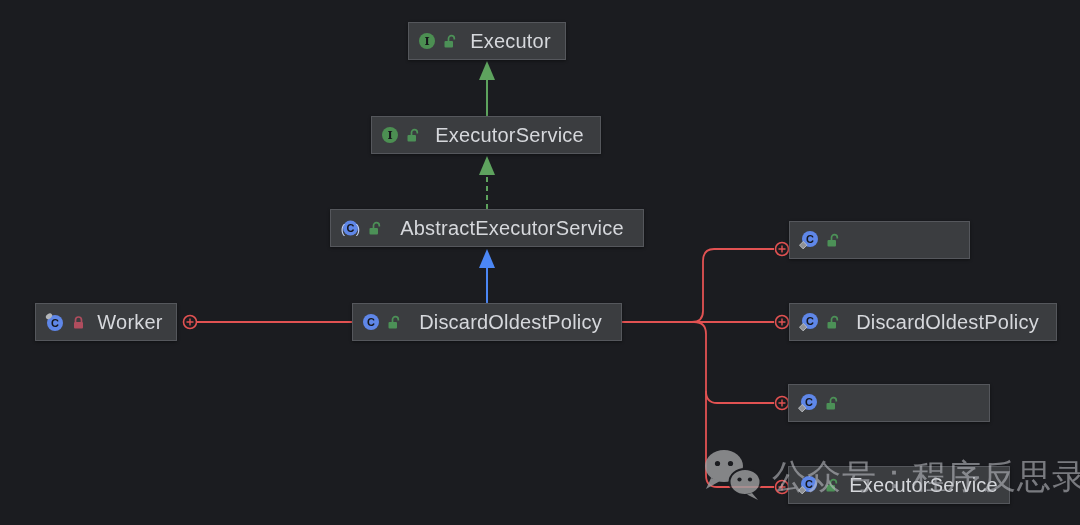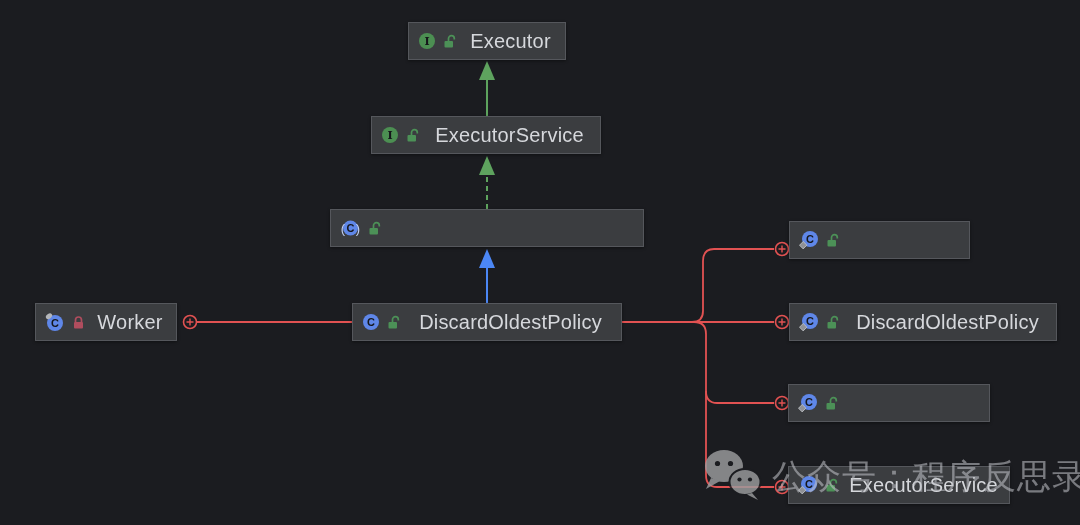--- a/index.html
+++ b/index.html
@@ -119,20 +119,21 @@
           <text x="3" y="13.5" text-anchor="middle" font-size="13" fill="#c2d1f6">(</text>
           <text x="18" y="13.5" text-anchor="middle" font-size="13" fill="#c2d1f6">)</text>
         </svg>
     </span>
     <span class="mod-icon">
       <svg width="14" height="15" viewBox="0 0 14 15">
           <path d="M5.5 7 V4.6 A2.9 2.9 0 0 1 11.3 4.6 V5.6" fill="none" stroke="#4c9157" stroke-width="1.7"></path>
           <rect x="1.5" y="7" width="8.5" height="6.5" rx="1" fill="#4c9157"></rect>
         </svg>
     </span>
+    <span class="label">AbstractExecutorService</span>
   </div>
 
   <div class="node" style="left:352px;top:303px;width:270px">
     <span class="type-icon">
       <svg width="18" height="18" viewBox="0 0 18 18">
           <circle cx="9" cy="9" r="8" fill="#5f87e8"></circle>
           <text x="9" y="13" text-anchor="middle" font-size="11" font-weight="bold" fill="#15161a">C</text>
         </svg>
     </span>
     <span class="mod-icon">

